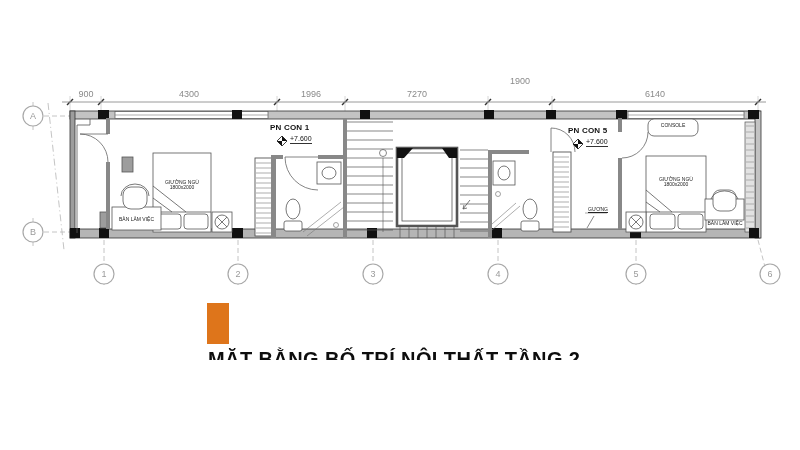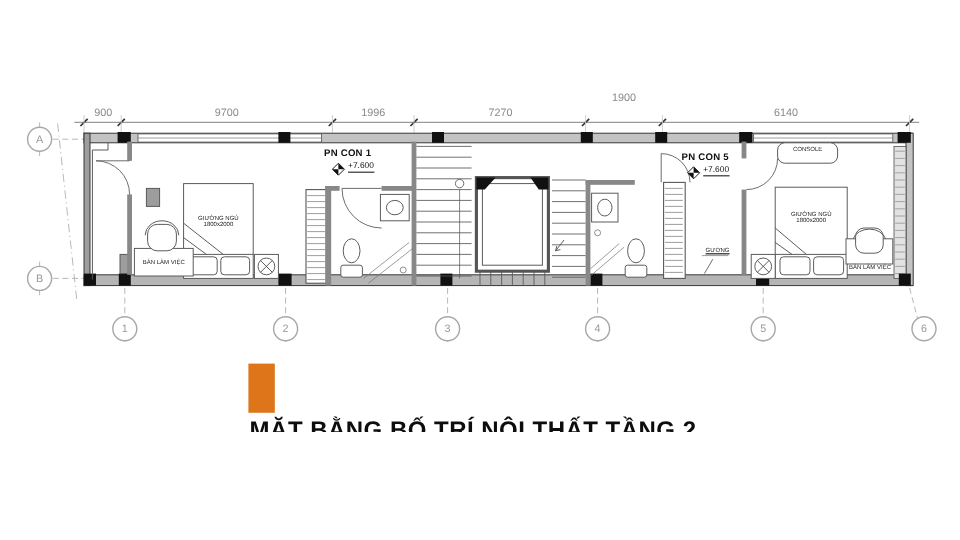--- a/index.html
+++ b/index.html
@@ -234,21 +234,21 @@
       <polygon points="282,146 277,141 282,141" fill="#111"></polygon>
     </g>
     <g>
       <polygon points="578,139 583,144 578,149 573,144" fill="#fff" stroke="#111" stroke-width="0.8"></polygon>
       <polygon points="578,139 583,144 578,144" fill="#111"></polygon>
       <polygon points="578,149 573,144 578,144" fill="#111"></polygon>
     </g>
   </svg>
 
   <span class="lbl dim" style="left:86px;top:89px">900</span>
-  <span class="lbl dim" style="left:189px;top:89px">9700</span>
+  <span class="lbl dim" style="left:189px;top:89px">4300</span>
   <span class="lbl dim" style="left:311px;top:89px">1996</span>
   <span class="lbl dim" style="left:417px;top:89px">7270</span>
   <span class="lbl dim" style="left:520px;top:76px">1900</span>
   <span class="lbl dim" style="left:655px;top:89px">6140</span>
 
   <span class="lbl gridnum" style="left:33px;top:116px">A</span>
   <span class="lbl gridnum" style="left:33px;top:232px">B</span>
   <span class="lbl gridnum" style="left:104px;top:274px">1</span>
   <span class="lbl gridnum" style="left:238px;top:274px">2</span>
   <span class="lbl gridnum" style="left:373px;top:274px">3</span>

